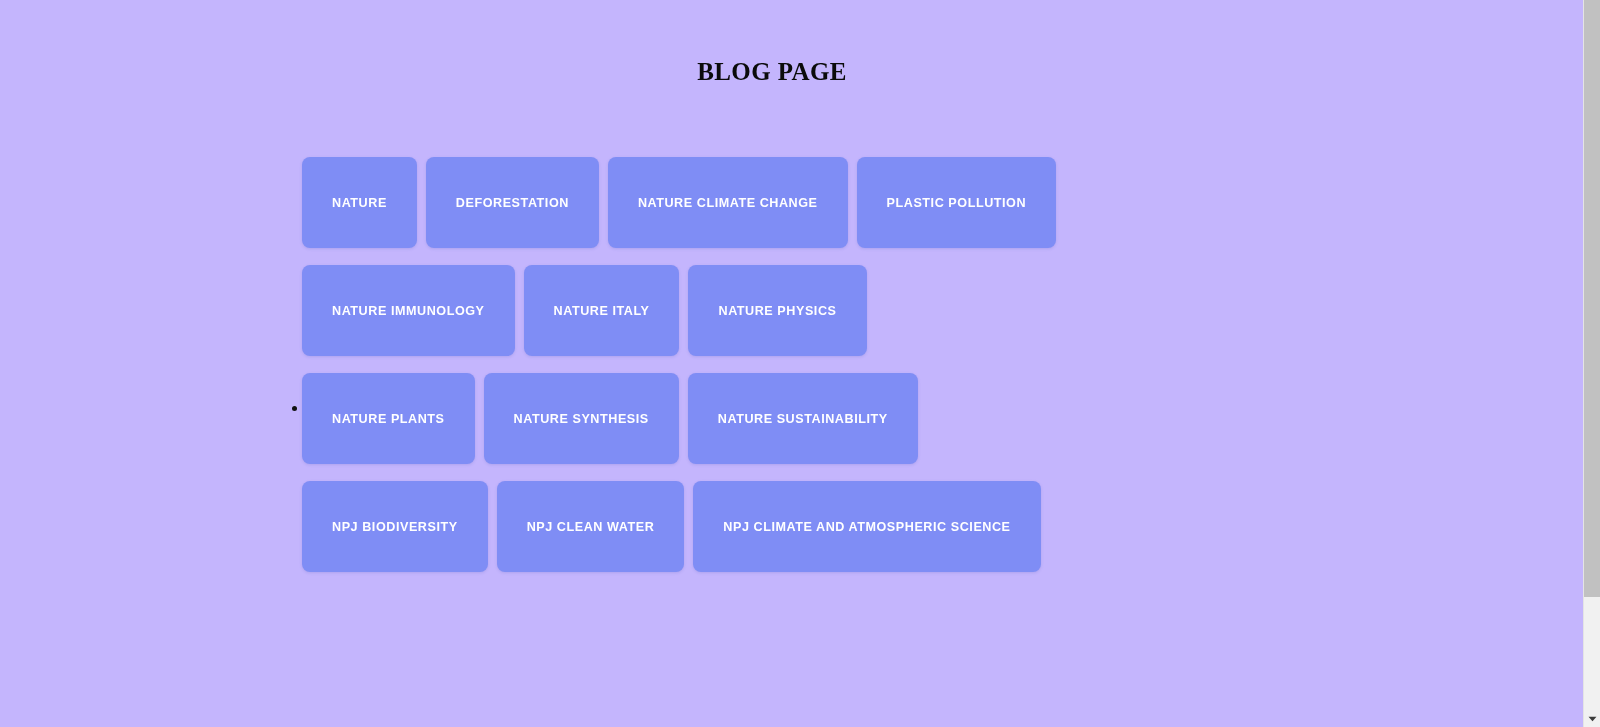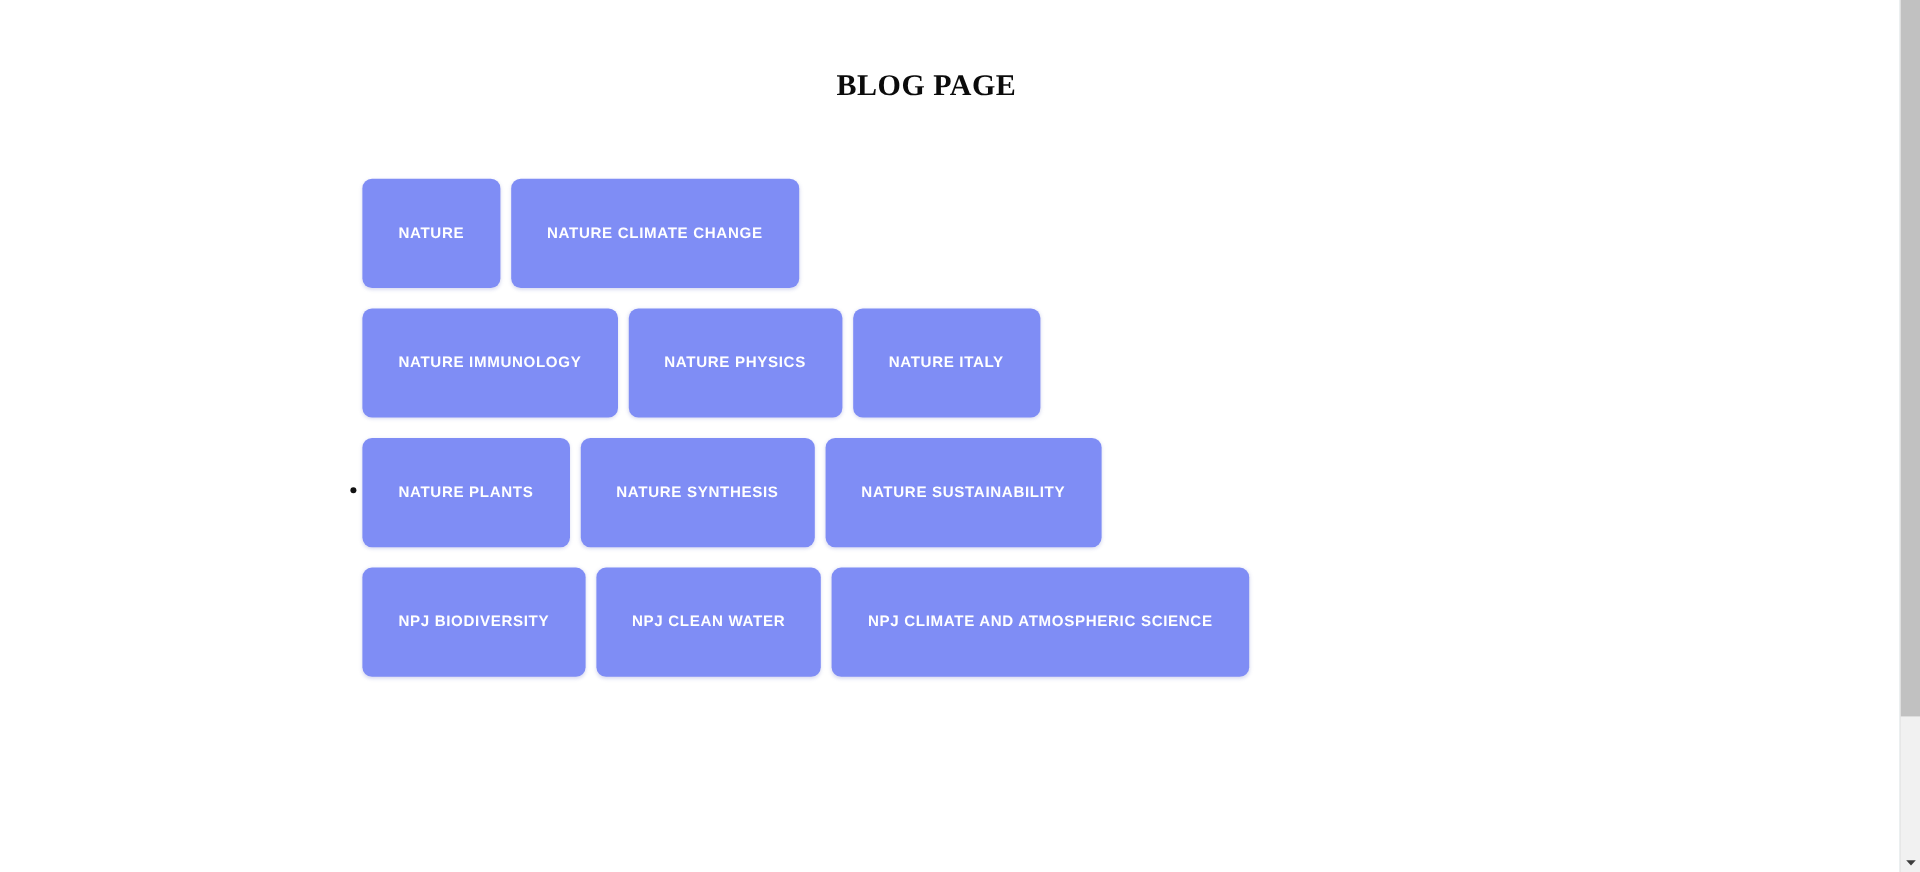--- a/index.html
+++ b/index.html
@@ -14,21 +14,21 @@
     overflow: hidden;
     position: relative;
   }
 
   .viewport {
     position: absolute;
     left: 0;
     top: 0;
     width: 1583px;
     height: 727px;
-    background: #ffffff;
+    background: #c4b5fd;
     overflow: hidden;
   }
 
   .page-title {
     text-align: center;
     font-family: "Liberation Serif", serif;
     font-weight: bold;
     font-size: 25px;
     color: #0b0b0b;
     letter-spacing: 0.4px;
@@ -41,21 +41,21 @@
 
   .tag-rows {
     position: absolute;
     left: 302px;
     top: 140px;
     width: 1250px;
   }
 
   .tag-row {
     display: flex;
-    align-items: center;
+    align-items: flex-end;
     height: 108px;
     position: relative;
   }
 
   .tag-btn {
     height: 91px;
     background: #7f8df5;
     border: none;
     border-radius: 8px;
     color: #ffffff;
@@ -122,26 +122,28 @@
 </head>
 <body>
 
 <div class="viewport">
 
   <h1 class="page-title">BLOG PAGE</h1>
 
   <div class="tag-rows">
       <div class="tag-row">
         <button class="tag-btn">NATURE</button>
+        <button class="tag-btn">DEFORESTATION</button>
         <button class="tag-btn">NATURE CLIMATE CHANGE</button>
+        <button class="tag-btn">PLASTIC POLLUTION</button>
       </div>
       <div class="tag-row">
         <button class="tag-btn">NATURE IMMUNOLOGY</button>
+        <button class="tag-btn">NATURE ITALY</button>
         <button class="tag-btn">NATURE PHYSICS</button>
-        <button class="tag-btn">NATURE ITALY</button>
       </div>
       <div class="tag-row row-4">
         <span class="row-bullet"></span>
         <button class="tag-btn">NATURE PLANTS</button>
         <button class="tag-btn">NATURE SYNTHESIS</button>
         <button class="tag-btn">NATURE SUSTAINABILITY</button>
       </div>
       <div class="tag-row">
         <button class="tag-btn">NPJ BIODIVERSITY</button>
         <button class="tag-btn">NPJ CLEAN WATER</button>

